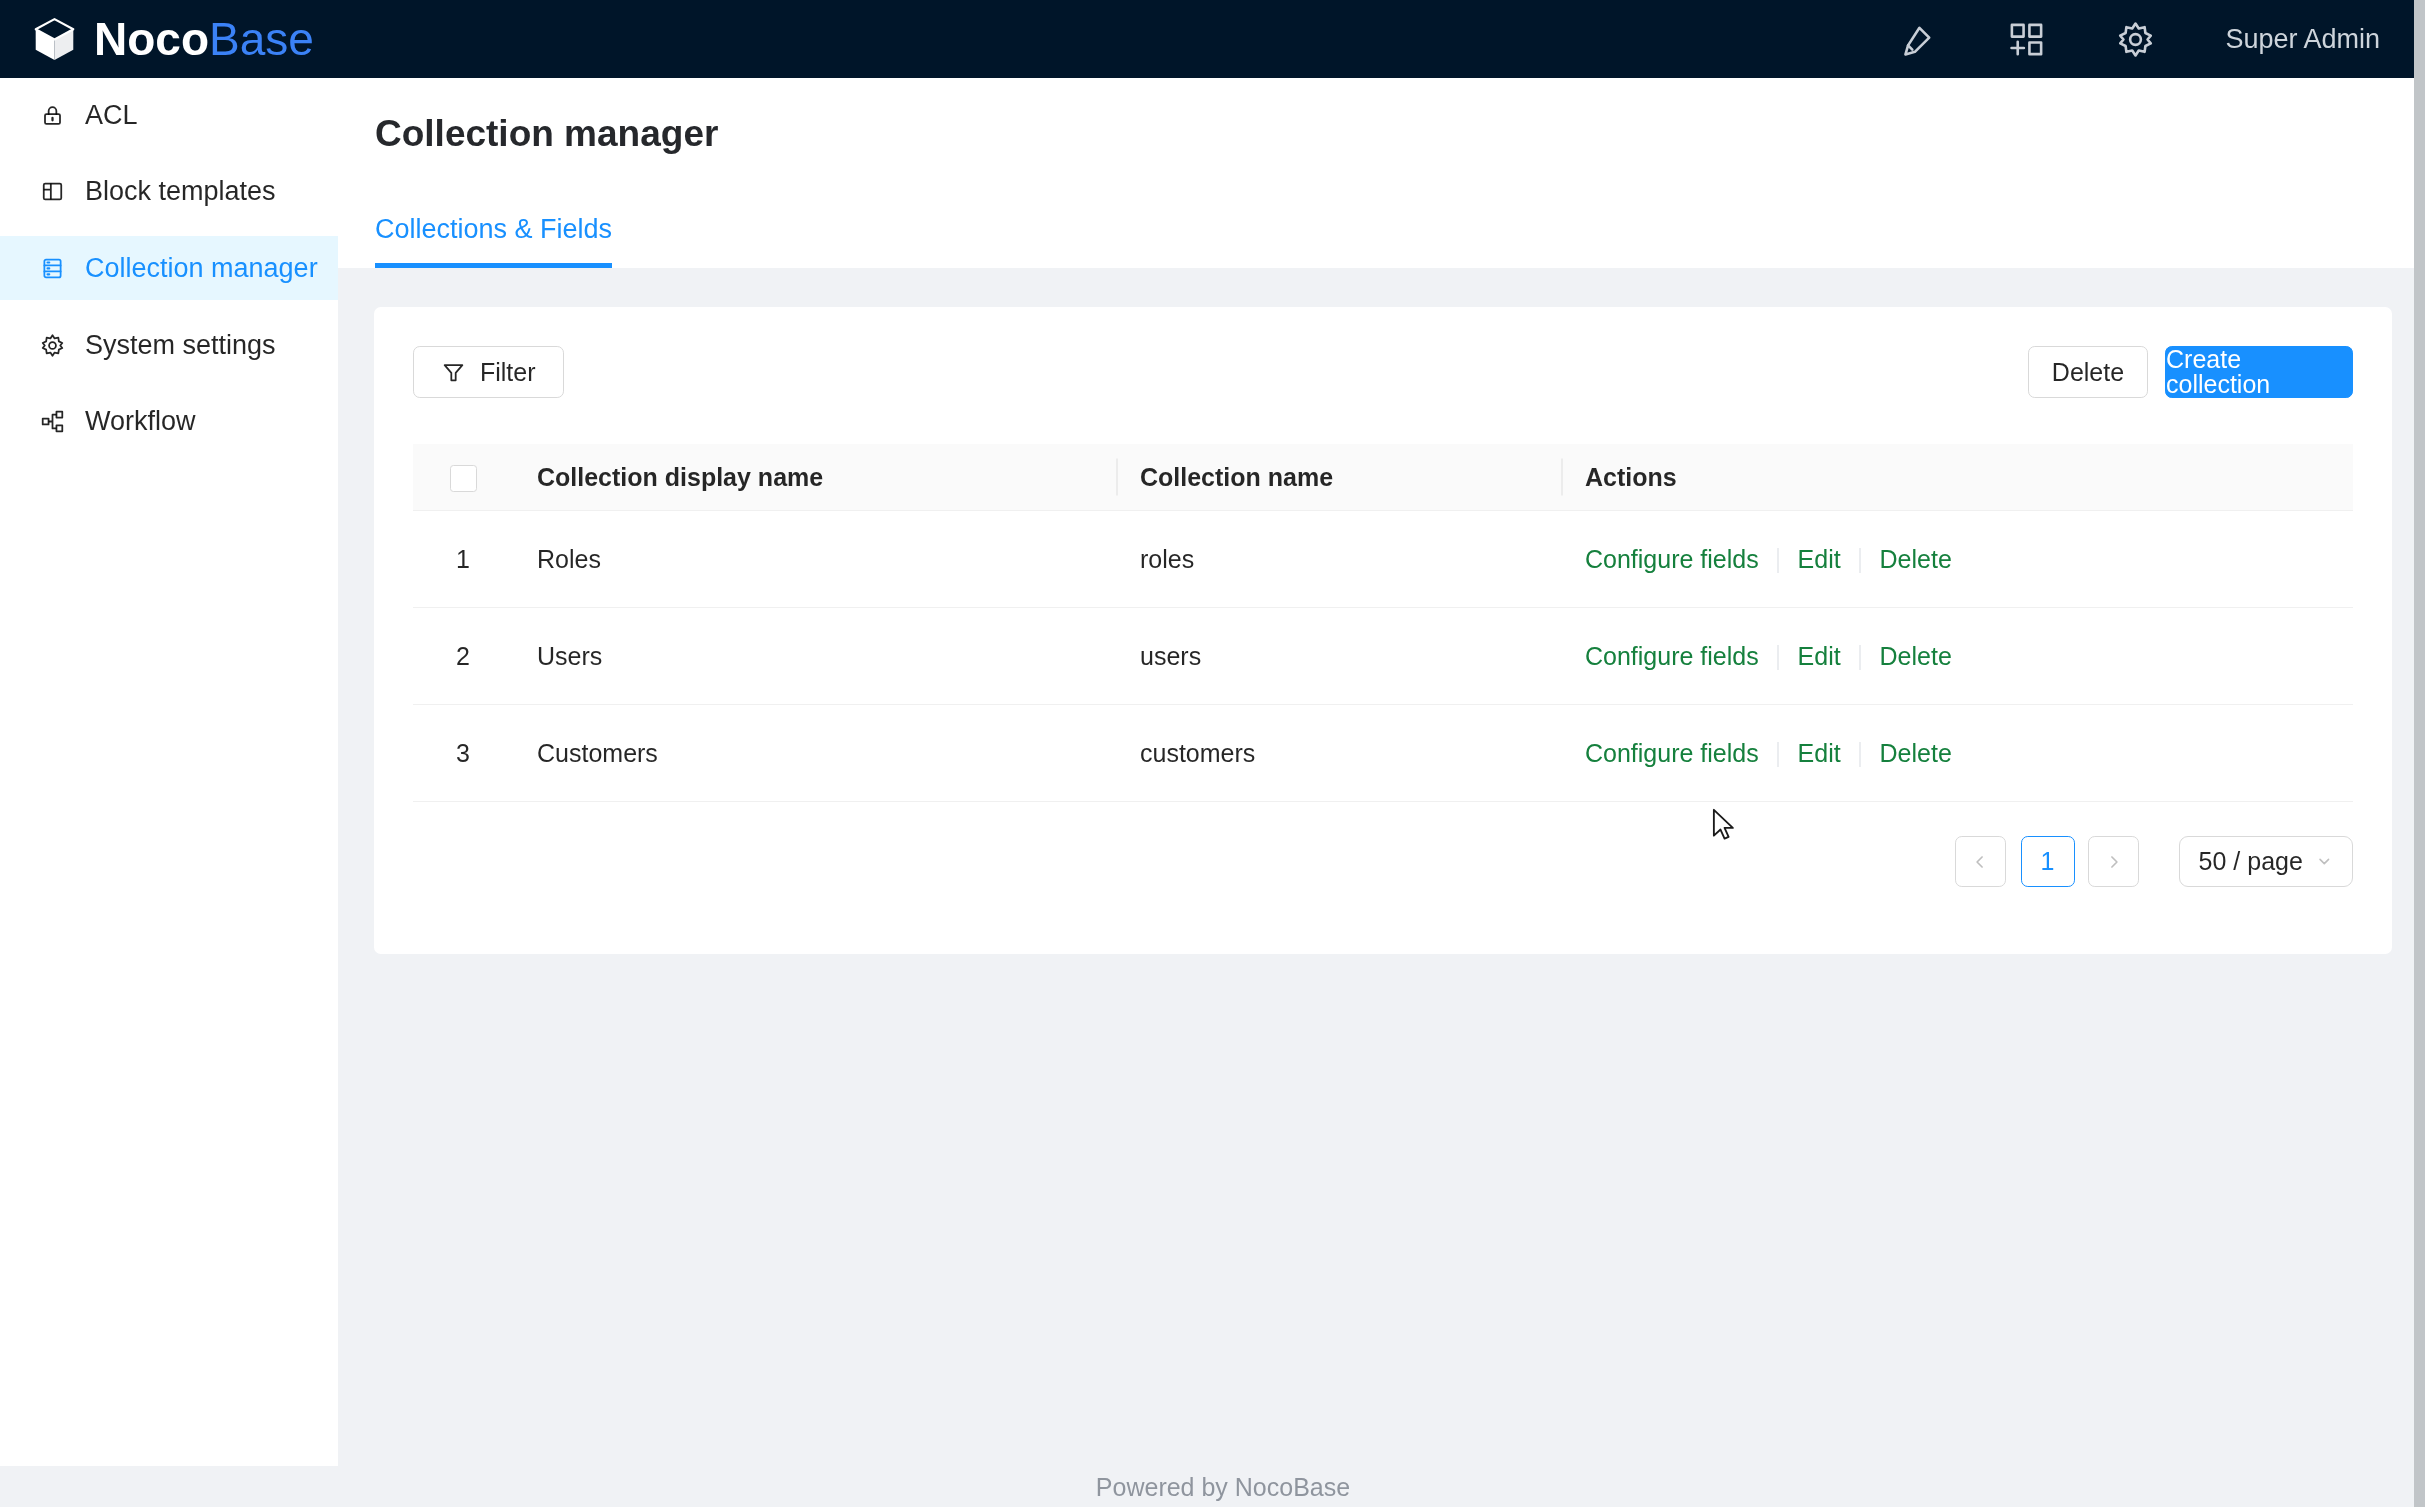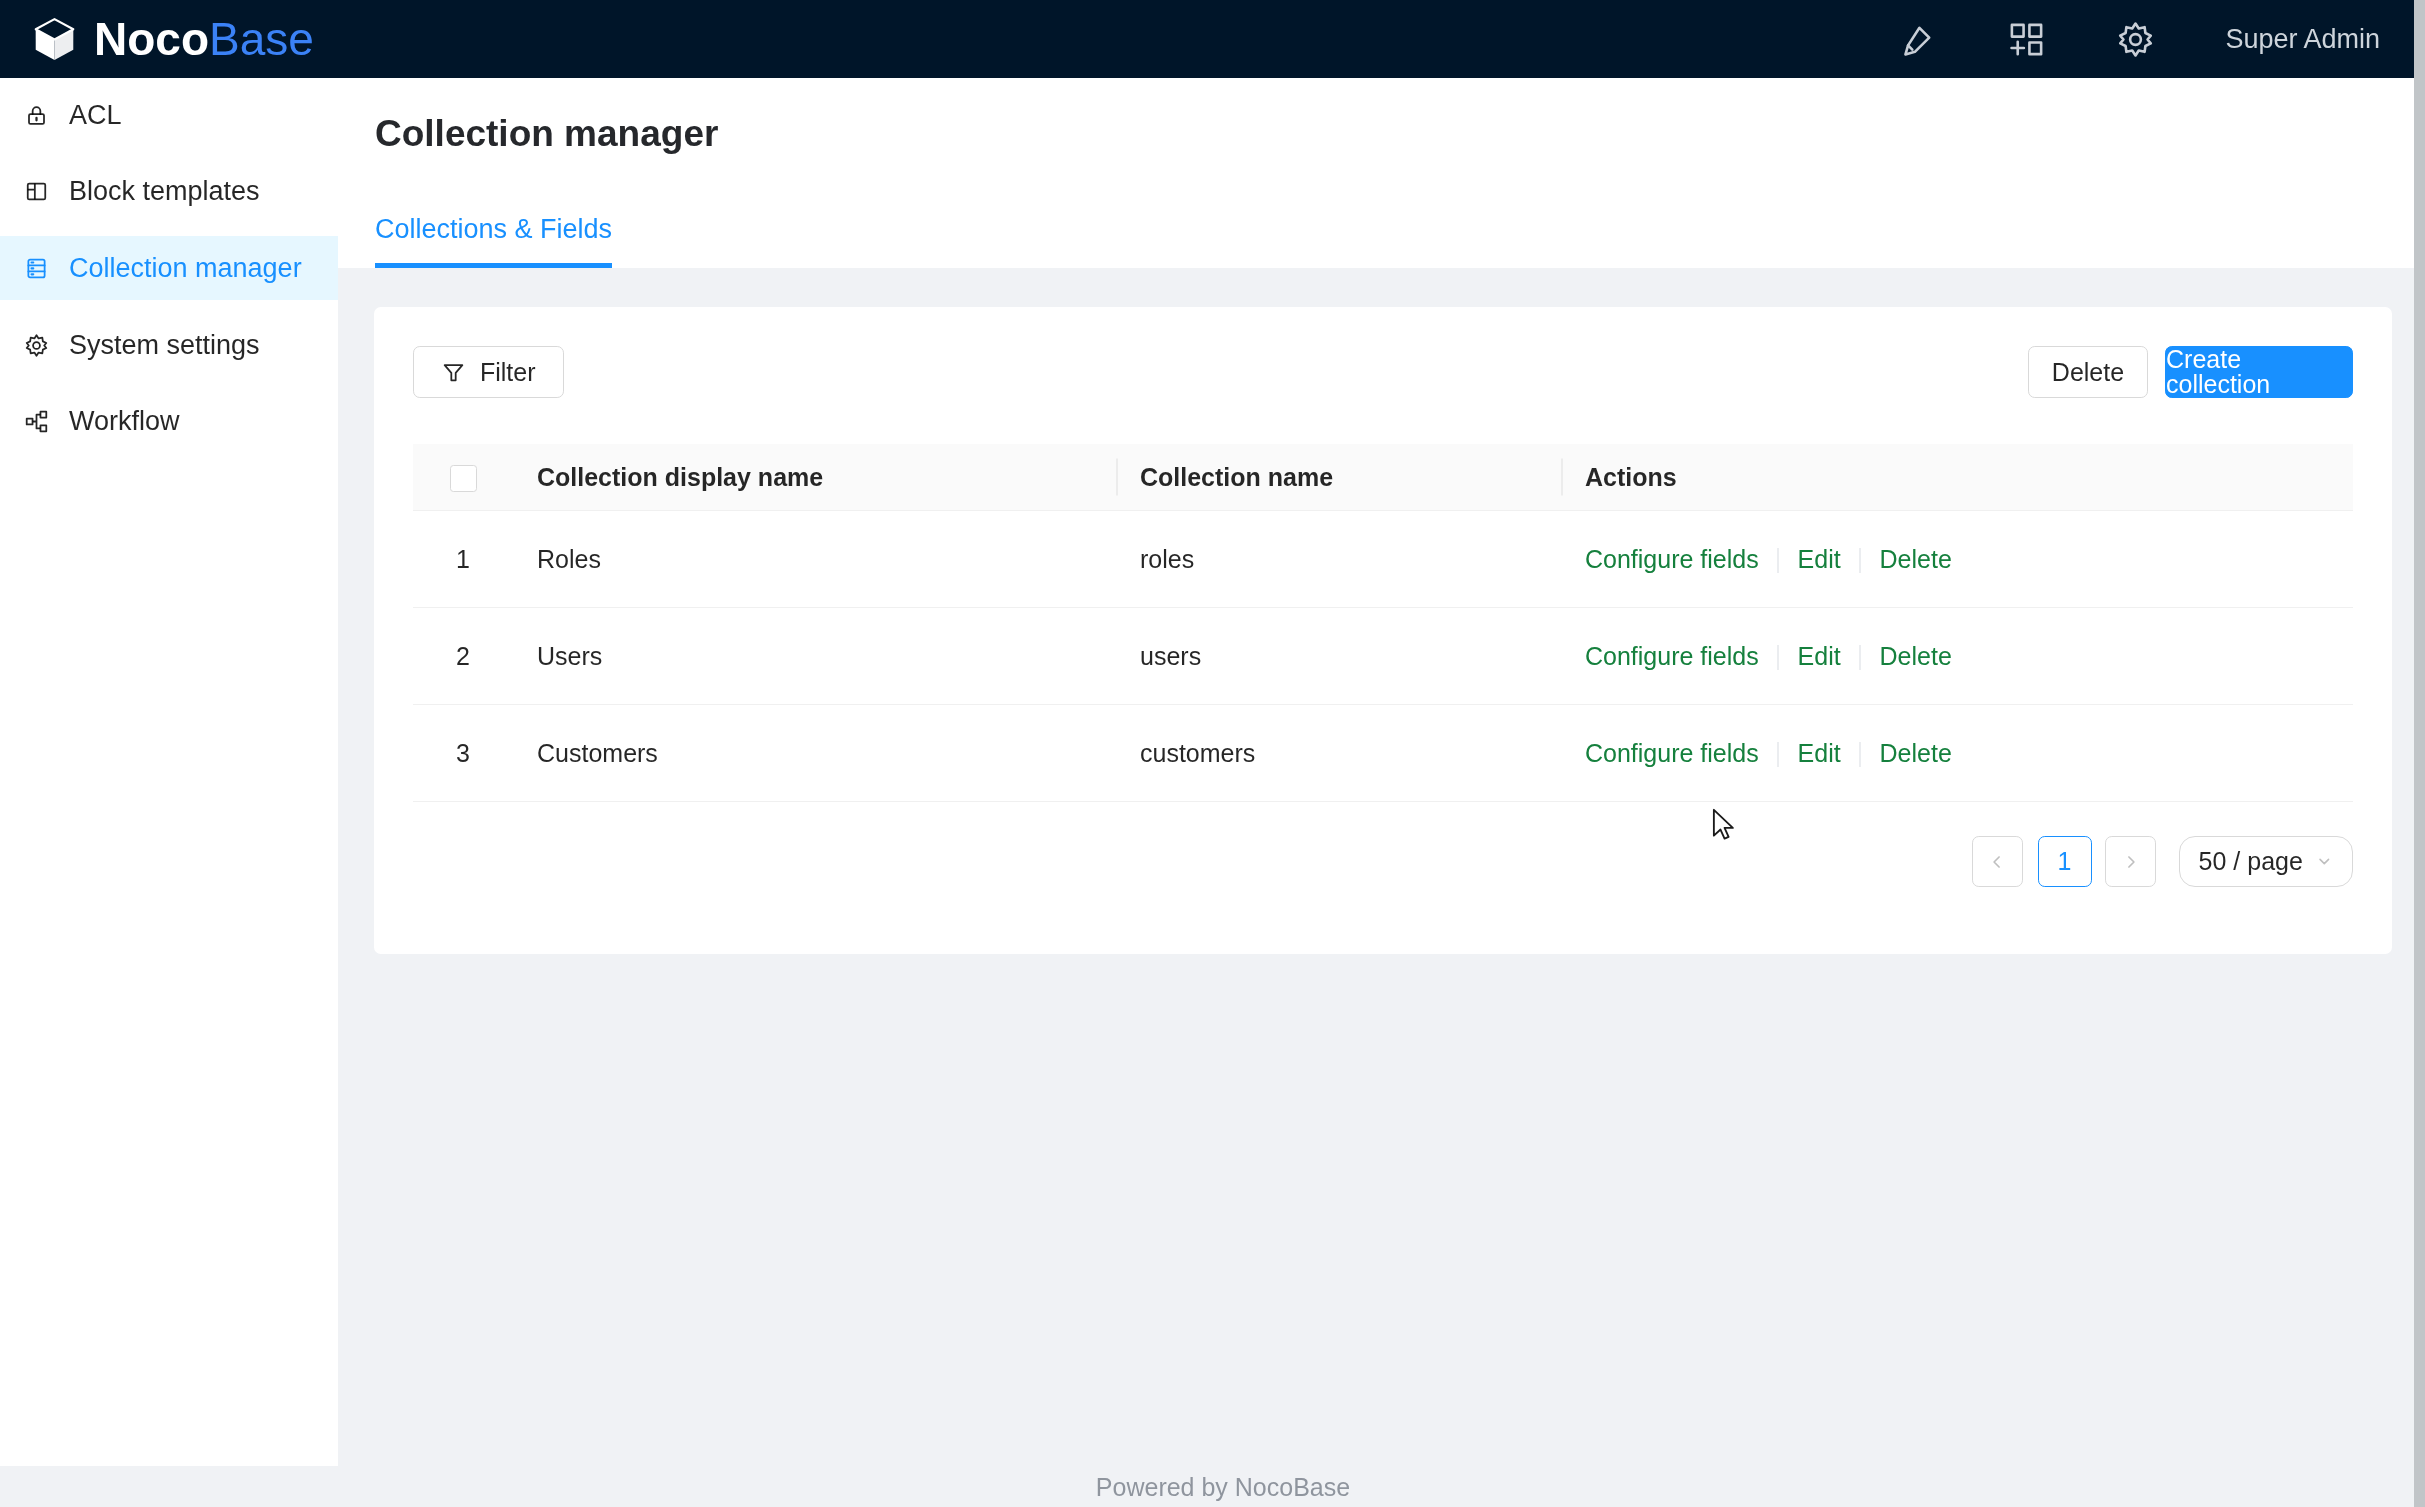--- a/index.html
+++ b/index.html
@@ -16,21 +16,21 @@
   .logo-light{font-weight:400;color:#3b82f6;}
   .topbar-right{margin-left:auto;display:flex;align-items:center;gap:70px;}
   .topbar-icon{width:39px;height:39px;color:#c8ced6;cursor:pointer;}
   .topbar-icon svg{width:39px;height:39px;}
   .user-name{font-size:27px;color:#cdd4db;cursor:pointer;}
 
   
   .sidebar{position:absolute;left:0;top:78px;width:338px;height:1388px;background:#ffffff;
            padding-top:5px;box-sizing:border-box;}
   .menu-item{height:64px;margin-bottom:12.7px;display:flex;align-items:center;gap:20px;
-             padding-left:24px;font-size:27px;color:rgba(0,0,0,.85);cursor:pointer;}
+             padding-left:40px;font-size:27px;color:rgba(0,0,0,.85);cursor:pointer;}
   .menu-item svg{width:25px;height:25px;flex:none;}
   .menu-item.selected{background:#e6f7ff;color:#1890ff;}
 
   
   .page-header{position:absolute;left:338px;top:78px;right:0;height:190px;background:#ffffff;}
   .page-title{padding:34px 0 0 37px;font-size:37px;font-weight:600;color:#26282c;line-height:44px;}
   .tab{position:absolute;left:37px;bottom:0;padding-bottom:18.6px;font-size:27px;color:#1890ff;
        border-bottom:5px solid #1890ff;cursor:pointer;line-height:30px;}
 
   
@@ -62,21 +62,21 @@
 
   
   .pagination{display:flex;align-items:center;justify-content:flex-end;margin-top:34px;}
   .page-btn{width:51px;height:51px;border:1.7px solid #d9d9d9;border-radius:6.8px;background:#fff;
             display:flex;align-items:center;justify-content:center;color:#bfbfbf;box-sizing:border-box;cursor:pointer;}
   .page-btn svg{width:20px;height:20px;}
   .page-current{width:54px;height:51px;border:1.7px solid #1890ff;border-radius:6.8px;background:#fff;
                 color:#1890ff;display:flex;align-items:center;justify-content:center;font-size:25px;
                 margin-left:15px;box-sizing:border-box;cursor:pointer;}
   .page-next{margin-left:13.5px;}
-  .page-size{margin-left:23px;width:174px;height:51px;border:1.7px solid #d9d9d9;border-radius:16px;
+  .page-size{margin-left:40px;width:174px;height:51px;border:1.7px solid #d9d9d9;border-radius:9px;
              background:#fff;display:flex;align-items:center;justify-content:space-between;
              padding:0 18.6px;box-sizing:border-box;font-size:25px;color:rgba(0,0,0,.85);cursor:pointer;}
   .page-size svg{width:18.6px;height:18.6px;color:#bfbfbf;}
 
   
   .footer{position:absolute;left:16px;bottom:0;width:2414px;height:42px;display:flex;
           align-items:center;justify-content:center;font-size:25px;color:#8f959e;}
   .scrollbar{position:absolute;right:0;top:0;width:12px;height:100%;background:#c1c5c8;z-index:20;}
   .cursor{position:absolute;left:1711px;top:808px;z-index:30;}
 </style>

